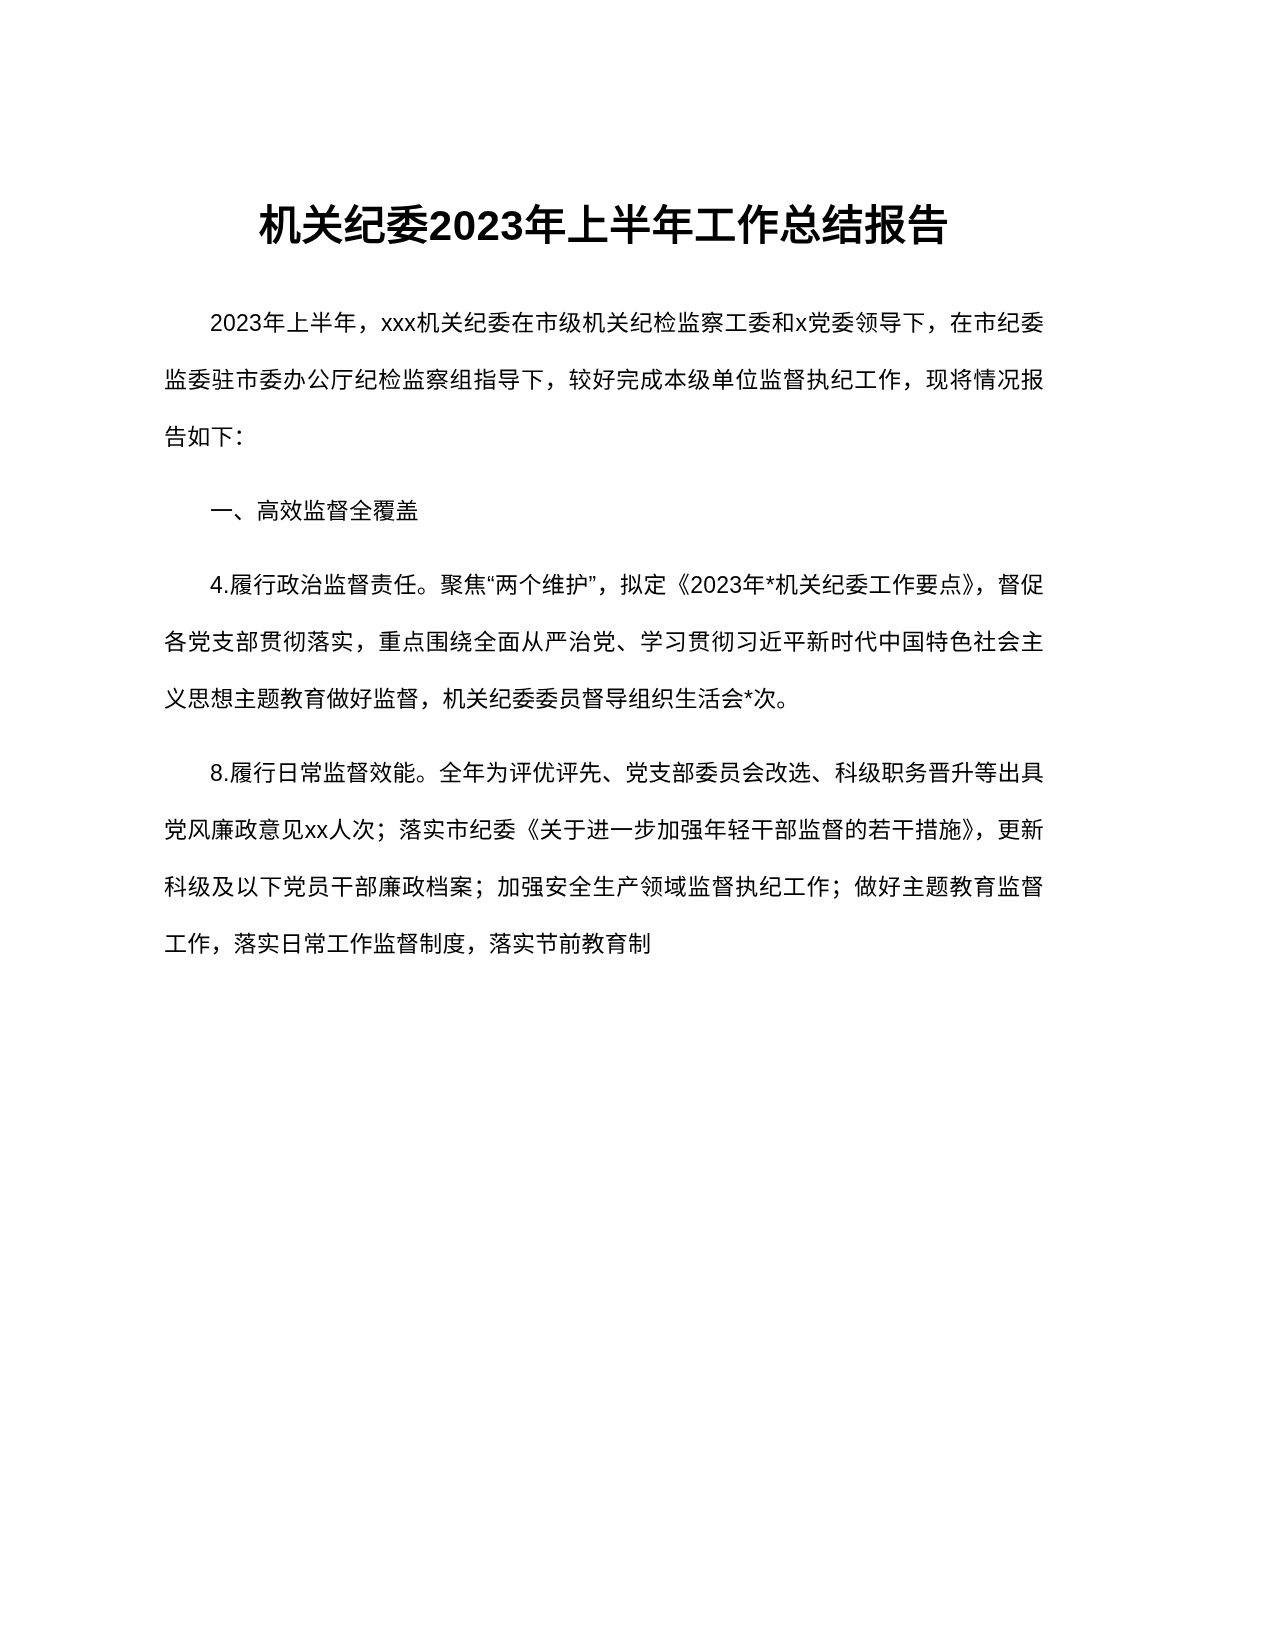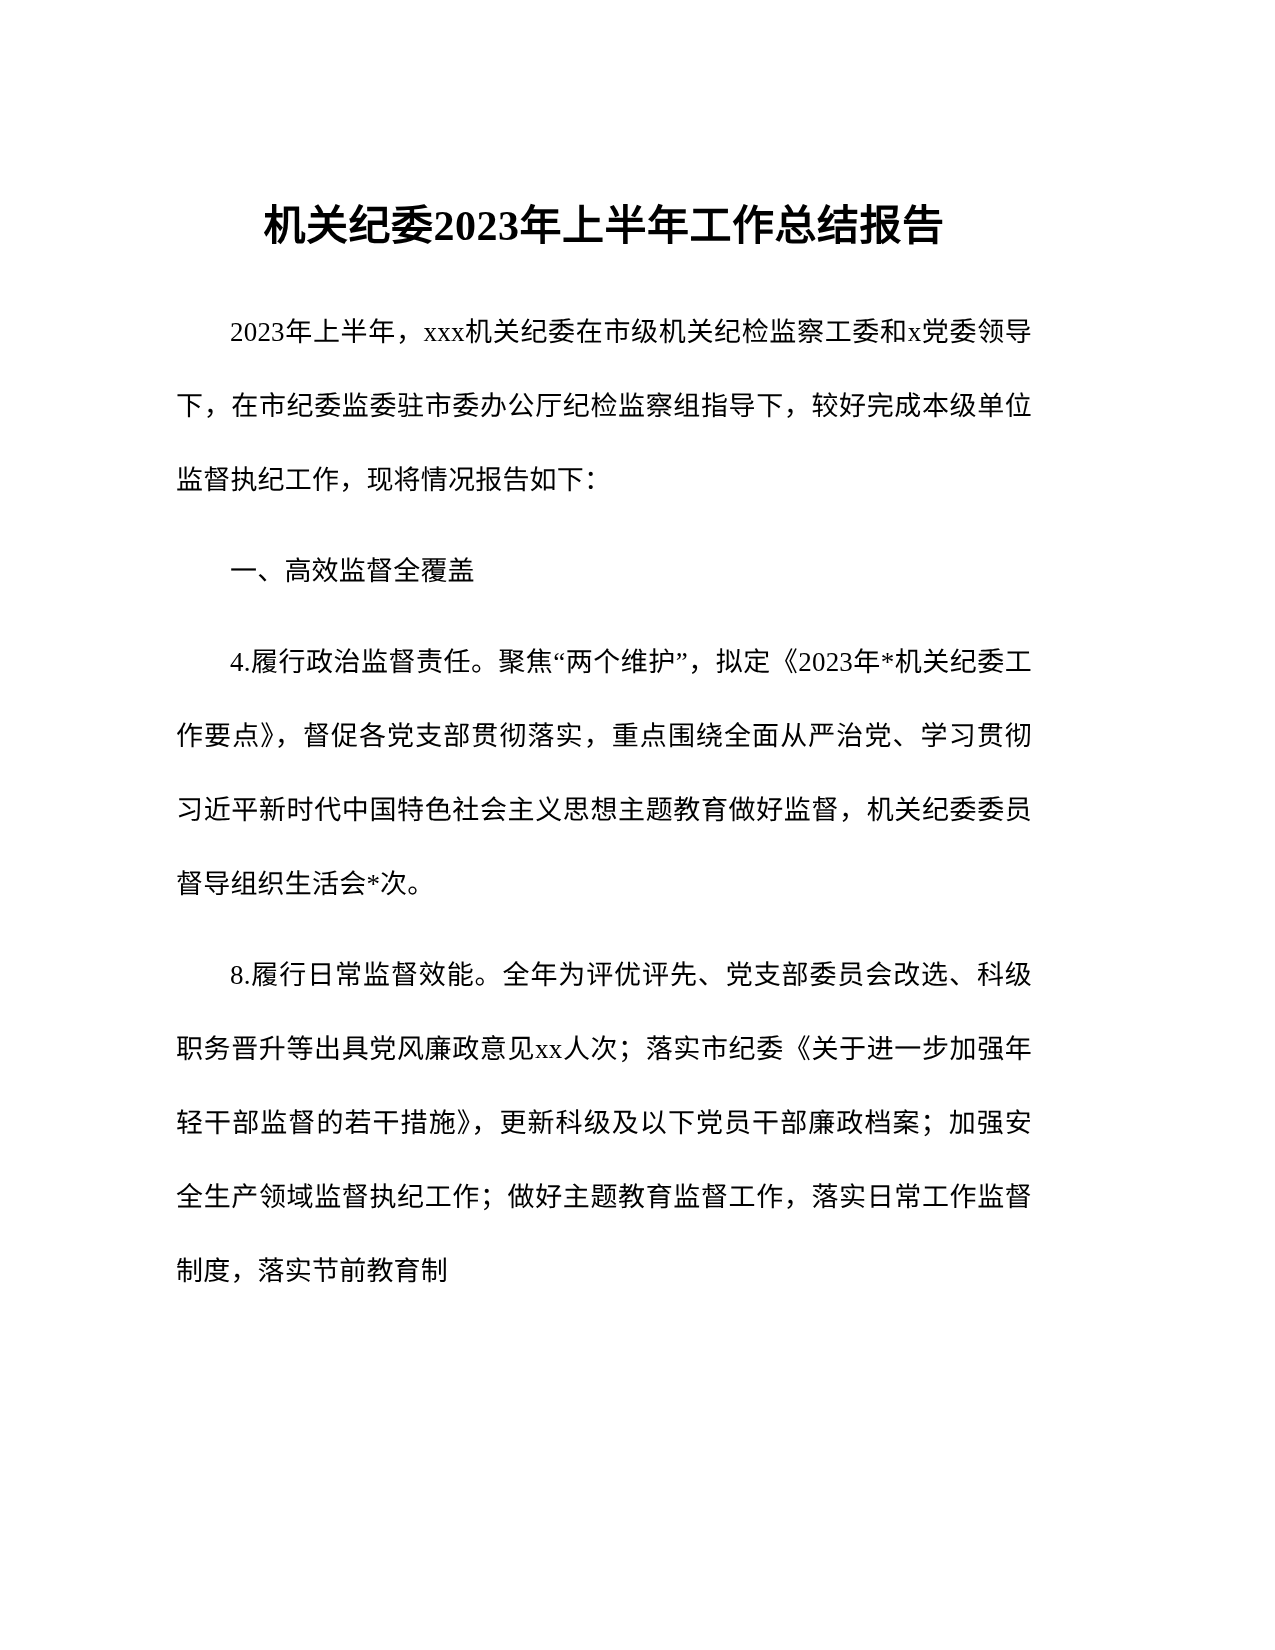--- a/index.html
+++ b/index.html
@@ -9,47 +9,47 @@
     background: #ffffff;
   }
   .page {
     position: relative;
     width: 1275px;
     height: 1650px;
     margin: 0 auto;
     background: #ffffff;
     overflow: hidden;
     box-sizing: border-box;
-    font-family: Liberation Serif, serif;
+    font-family: Liberation Sans, sans-serif;
     color: #000000;
   }
   .content {
     position: absolute;
     left: 160px;
     top: 0;
     width: 888px;
   }
   .doc-title {
     font-size: 42px;
     font-weight: bold;
     text-align: center;
     letter-spacing: 0.5px;
     line-height: 1.25;
     margin: 0;
     padding-top: 200px;
     padding-bottom: 0;
     white-space: nowrap;
   }
   .para {
-    font-size: 27px;
-    line-height: 74px;
+    font-size: 23px;
+    line-height: 57px;
     text-align: justify;
     text-justify: inter-ideograph;
     text-align-last: left;
-    margin: 16px;
+    margin: 4px;
     padding: 0;
     text-indent: 2em;
     letter-spacing: 0.2px;
   }
   .para.first-body {
     margin-top: 42px;
   }
   .para + .para {
     margin-top: 17px;
   }

